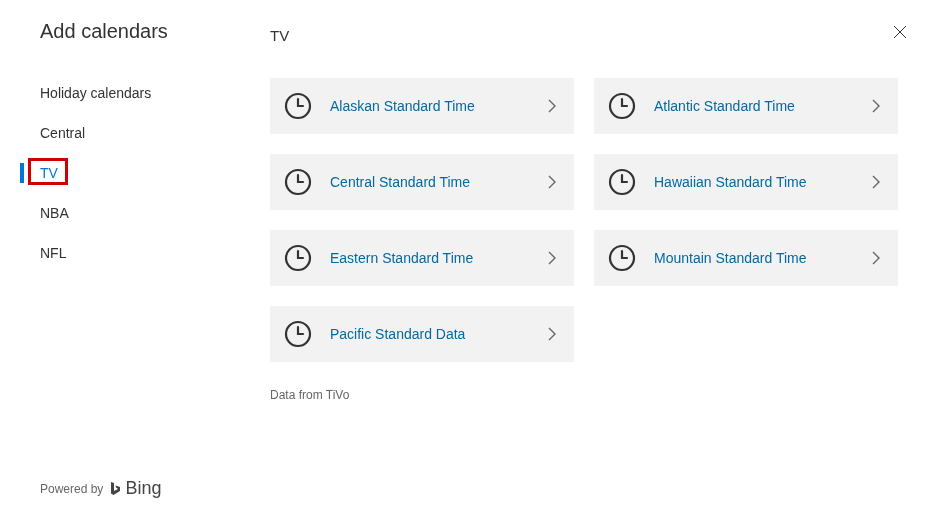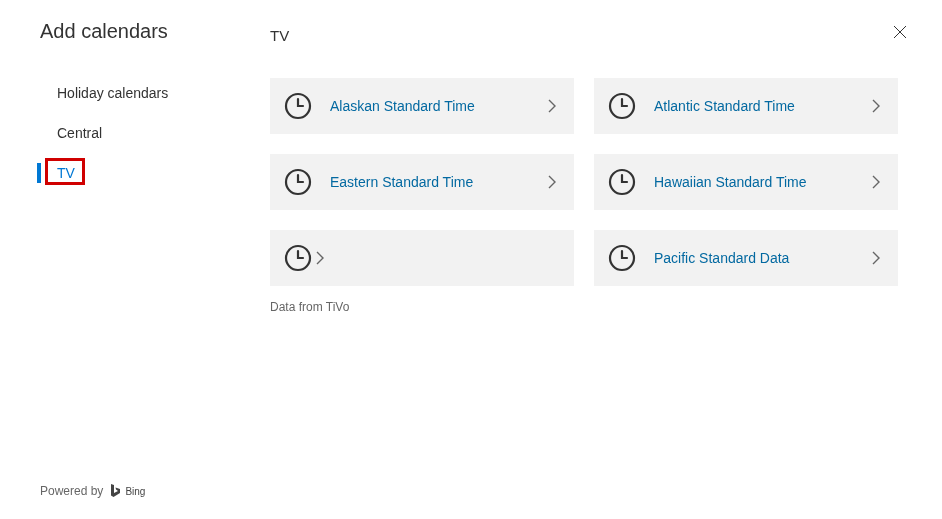--- a/index.html
+++ b/index.html
@@ -25,21 +25,20 @@
     flex-direction: column;
   }
   .sidebar-title {
     font-size: 20px;
     font-weight: 400;
     color: #333;
     padding: 0 0 30px 40px;
   }
   .sidebar-items {
     flex: 1;
-    margin-left: 17px;
   }
   .sidebar-item {
     font-size: 14px;
     padding: 12px 0 12px 40px;
     cursor: pointer;
     position: relative;
   }
   .sidebar-item.selected {
     color: #0078d4;
   }
@@ -67,21 +66,21 @@
     color: #666;
     display: flex;
     align-items: center;
     gap: 6px;
   }
   .bing-logo {
     display: inline-flex;
     align-items: center;
     gap: 4px;
     color: #444;
-    font-size: 10px;
+    font-size: 18px;
   }
   .main {
     flex: 1;
     padding: 20px 30px 0 0;
     position: relative;
   }
   .main-header {
     display: flex;
     align-items: center;
     height: 30px;
@@ -130,39 +129,45 @@
     padding-left: 18px;
   }
   .chevron {
     width: 16px;
     height: 16px;
     flex-shrink: 0;
   }
   .data-source {
     font-size: 12px;
     color: #666;
-    margin-top: 14px;
+    margin-top: 26px;
   }
 </style>
 </head>
 <body>
 
 <div class="container">
   <div class="sidebar">
     <div class="sidebar-title">Add calendars</div>
     <div class="sidebar-items">
       <div class="sidebar-item">
         <span>Holiday calendars</span>
       </div>
       <div class="sidebar-item">
         <span>Central</span>
       </div>
       <div class="sidebar-item selected">
         <span>TV</span>
         <span class="highlight-box"></span>
+      </div>
+      <div class="sidebar-item">
+        <span>NBA</span>
+      </div>
+      <div class="sidebar-item">
+        <span>NFL</span>
       </div>
     </div>
     <div class="footer">
       <span>Powered by</span>
       <span class="bing-logo">
         <svg width="12" height="16" viewBox="0 0 12 16">
           <path d="M2 1 L5 2 L5 10 L9 8 L7 6.5 L6.5 4.5 L11 6 L11 10 L4.5 14 L2 12.5 Z" fill="#444"></path>
         </svg>
         <span>Bing</span>
       </span>
@@ -198,40 +203,51 @@
         <span class="card-label">Atlantic Standard Time</span>
         <svg class="chevron" viewBox="0 0 16 16">
           <path d="M5 2 L11 8 L5 14" stroke="#666" stroke-width="1.4" fill="none"></path>
         </svg>
       </div>
       <div class="card">
         <svg class="card-icon" viewBox="0 0 28 28">
           <circle cx="14" cy="14" r="12" stroke="#333" stroke-width="2.2" fill="none"></circle>
           <path d="M14 7 L14 14 L19 14" stroke="#333" stroke-width="2.2" fill="none" stroke-linecap="round"></path>
         </svg>
+        <span class="card-label">Central Standard Time</span>
+        <svg class="chevron" viewBox="0 0 16 16">
+          <path d="M5 2 L11 8 L5 14" stroke="#666" stroke-width="1.4" fill="none"></path>
+        </svg>
+      </div>
+      <div class="card">
+        <svg class="card-icon" viewBox="0 0 28 28">
+          <circle cx="14" cy="14" r="12" stroke="#333" stroke-width="2.2" fill="none"></circle>
+          <path d="M14 7 L14 14 L19 14" stroke="#333" stroke-width="2.2" fill="none" stroke-linecap="round"></path>
+        </svg>
+        <span class="card-label">Hawaiian Standard Time</span>
+        <svg class="chevron" viewBox="0 0 16 16">
+          <path d="M5 2 L11 8 L5 14" stroke="#666" stroke-width="1.4" fill="none"></path>
+        </svg>
+      </div>
+      <div class="card">
+        <svg class="card-icon" viewBox="0 0 28 28">
+          <circle cx="14" cy="14" r="12" stroke="#333" stroke-width="2.2" fill="none"></circle>
+          <path d="M14 7 L14 14 L19 14" stroke="#333" stroke-width="2.2" fill="none" stroke-linecap="round"></path>
+        </svg>
         <span class="card-label">Eastern Standard Time</span>
         <svg class="chevron" viewBox="0 0 16 16">
           <path d="M5 2 L11 8 L5 14" stroke="#666" stroke-width="1.4" fill="none"></path>
         </svg>
       </div>
       <div class="card">
         <svg class="card-icon" viewBox="0 0 28 28">
           <circle cx="14" cy="14" r="12" stroke="#333" stroke-width="2.2" fill="none"></circle>
           <path d="M14 7 L14 14 L19 14" stroke="#333" stroke-width="2.2" fill="none" stroke-linecap="round"></path>
         </svg>
-        <span class="card-label">Hawaiian Standard Time</span>
-        <svg class="chevron" viewBox="0 0 16 16">
-          <path d="M5 2 L11 8 L5 14" stroke="#666" stroke-width="1.4" fill="none"></path>
-        </svg>
-      </div>
-      <div class="card">
-        <svg class="card-icon" viewBox="0 0 28 28">
-          <circle cx="14" cy="14" r="12" stroke="#333" stroke-width="2.2" fill="none"></circle>
-          <path d="M14 7 L14 14 L19 14" stroke="#333" stroke-width="2.2" fill="none" stroke-linecap="round"></path>
-        </svg>
+        <span class="card-label">Mountain Standard Time</span>
         <svg class="chevron" viewBox="0 0 16 16">
           <path d="M5 2 L11 8 L5 14" stroke="#666" stroke-width="1.4" fill="none"></path>
         </svg>
       </div>
       <div class="card">
         <svg class="card-icon" viewBox="0 0 28 28">
           <circle cx="14" cy="14" r="12" stroke="#333" stroke-width="2.2" fill="none"></circle>
           <path d="M14 7 L14 14 L19 14" stroke="#333" stroke-width="2.2" fill="none" stroke-linecap="round"></path>
         </svg>
         <span class="card-label">Pacific Standard Data</span>

